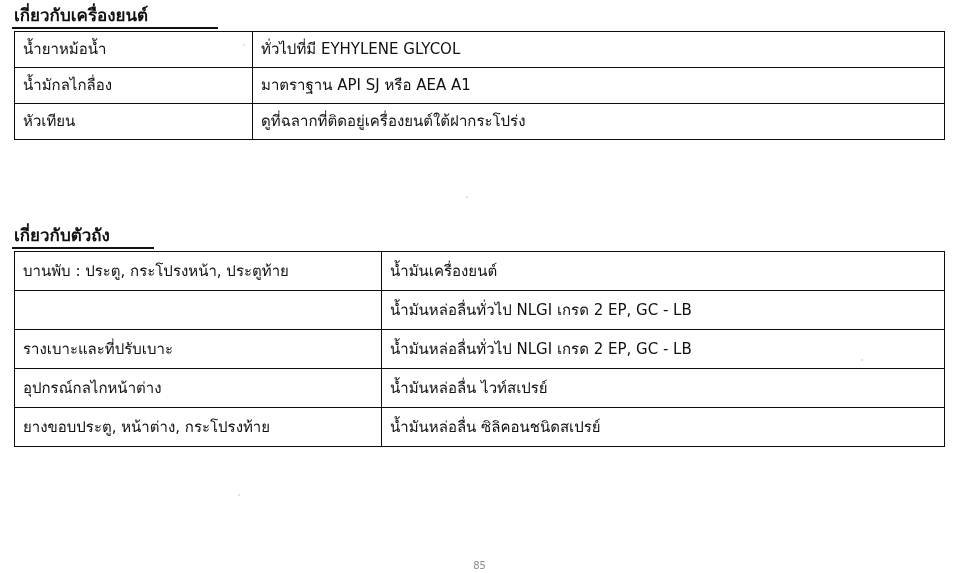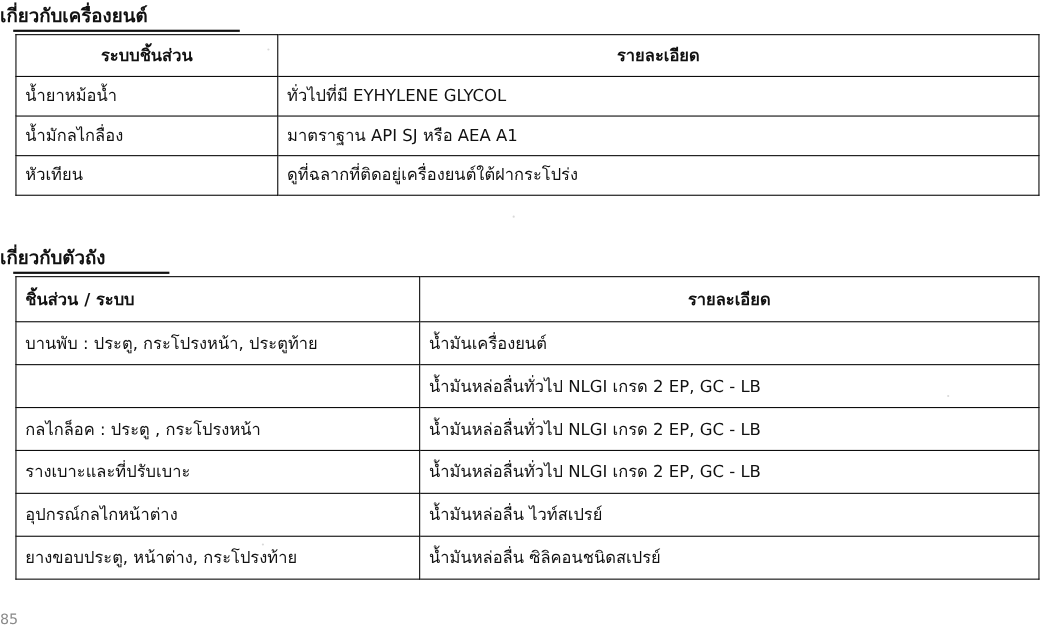--- a/index.html
+++ b/index.html
@@ -21,20 +21,21 @@
     height: 573px;
     padding: 0;
     box-sizing: border-box;
   }
 
   
   .section-heading {
     font-size: 17px;
     font-weight: bold;
     color: #111;
+    padding-left: 14px;
     letter-spacing: 0px;
     line-height: 22px;
   }
   .heading-underline {
     height: 2px;
     background: #111;
     margin-left: 12px;
     margin-top: 1px;
   }
 
@@ -84,21 +85,22 @@
   }
   #body-table col.c1 { width: 367px; }
   #body-table col.c2 { width: 563px; }
   #body-table td { height: 27px; }
 
   .page-number {
     position: absolute;
     left: 0;
     right: 0;
     bottom: 2px;
-    font-size: 13px;
+    text-align: center;
+    font-size: 10px;
     color: #8a8a8a;
   }
 
   
   .speck {
     position: absolute;
     background: #c9c9c9;
     width: 2px;
     height: 2px;
     border-radius: 50%;
@@ -113,24 +115,20 @@
   <div class="section-heading" style="position:absolute; left:0; top:4px;">เกี่ยวกับเครื่องยนต์</div>
   <div class="heading-underline" style="position:absolute; left:0; top:26px; width:206px;"></div>
 
   <table id="engine-table">
     <colgroup>
         <col class="c1">
         <col class="c2">
       </colgroup>
     <tbody>
       <tr>
-        <td class="hdr-cell">ระบบชิ้นส่วน</td>
-        <td class="hdr-cell">รายละเอียด</td>
-      </tr>
-      <tr>
         <td>น้ำยาหม้อน้ำ</td>
         <td>ทั่วไปที่มี EYHYLENE GLYCOL</td>
       </tr>
       <tr>
         <td>น้ำมักลไกลื่อง</td>
         <td>มาตราฐาน API  SJ  หรือ AEA A1</td>
       </tr>
       <tr>
         <td>หัวเทียน</td>
         <td>ดูที่ฉลากที่ติดอยู่เครื่องยนต์ใต้ฝากระโปร่ง</td>
@@ -141,34 +139,26 @@
   <div class="section-heading" style="position:absolute; left:0; top:224px;">เกี่ยวกับตัวถัง</div>
   <div class="heading-underline" style="position:absolute; left:0; top:246px; width:142px;"></div>
 
   <table id="body-table">
     <colgroup>
         <col class="c1">
         <col class="c2">
       </colgroup>
     <tbody>
       <tr>
-        <td class="hdr-cell hdr-left">ชิ้นส่วน / ระบบ</td>
-        <td class="hdr-cell">รายละเอียด</td>
-      </tr>
-      <tr>
         <td>บานพับ : ประตู, กระโปรงหน้า, ประตูท้าย</td>
         <td>น้ำมันเครื่องยนต์</td>
       </tr>
       <tr>
         <td></td>
         <td>น้ำมันหล่อลื่นทั่วไป  NLGI เกรด 2 EP, GC - LB</td>
-      </tr>
-      <tr>
-        <td>กลไกล็อค : ประตู ,  กระโปรงหน้า</td>
-        <td>น้ำมันหล่อลื่นทั่วไป NLGI เกรด 2 EP, GC - LB</td>
       </tr>
       <tr>
         <td>รางเบาะและที่ปรับเบาะ</td>
         <td>น้ำมันหล่อลื่นทั่วไป  NLGI เกรด 2 EP, GC - LB</td>
       </tr>
       <tr>
         <td>อุปกรณ์กลไกหน้าต่าง</td>
         <td>น้ำมันหล่อลื่น ไวท์สเปรย์</td>
       </tr>
       <tr>

